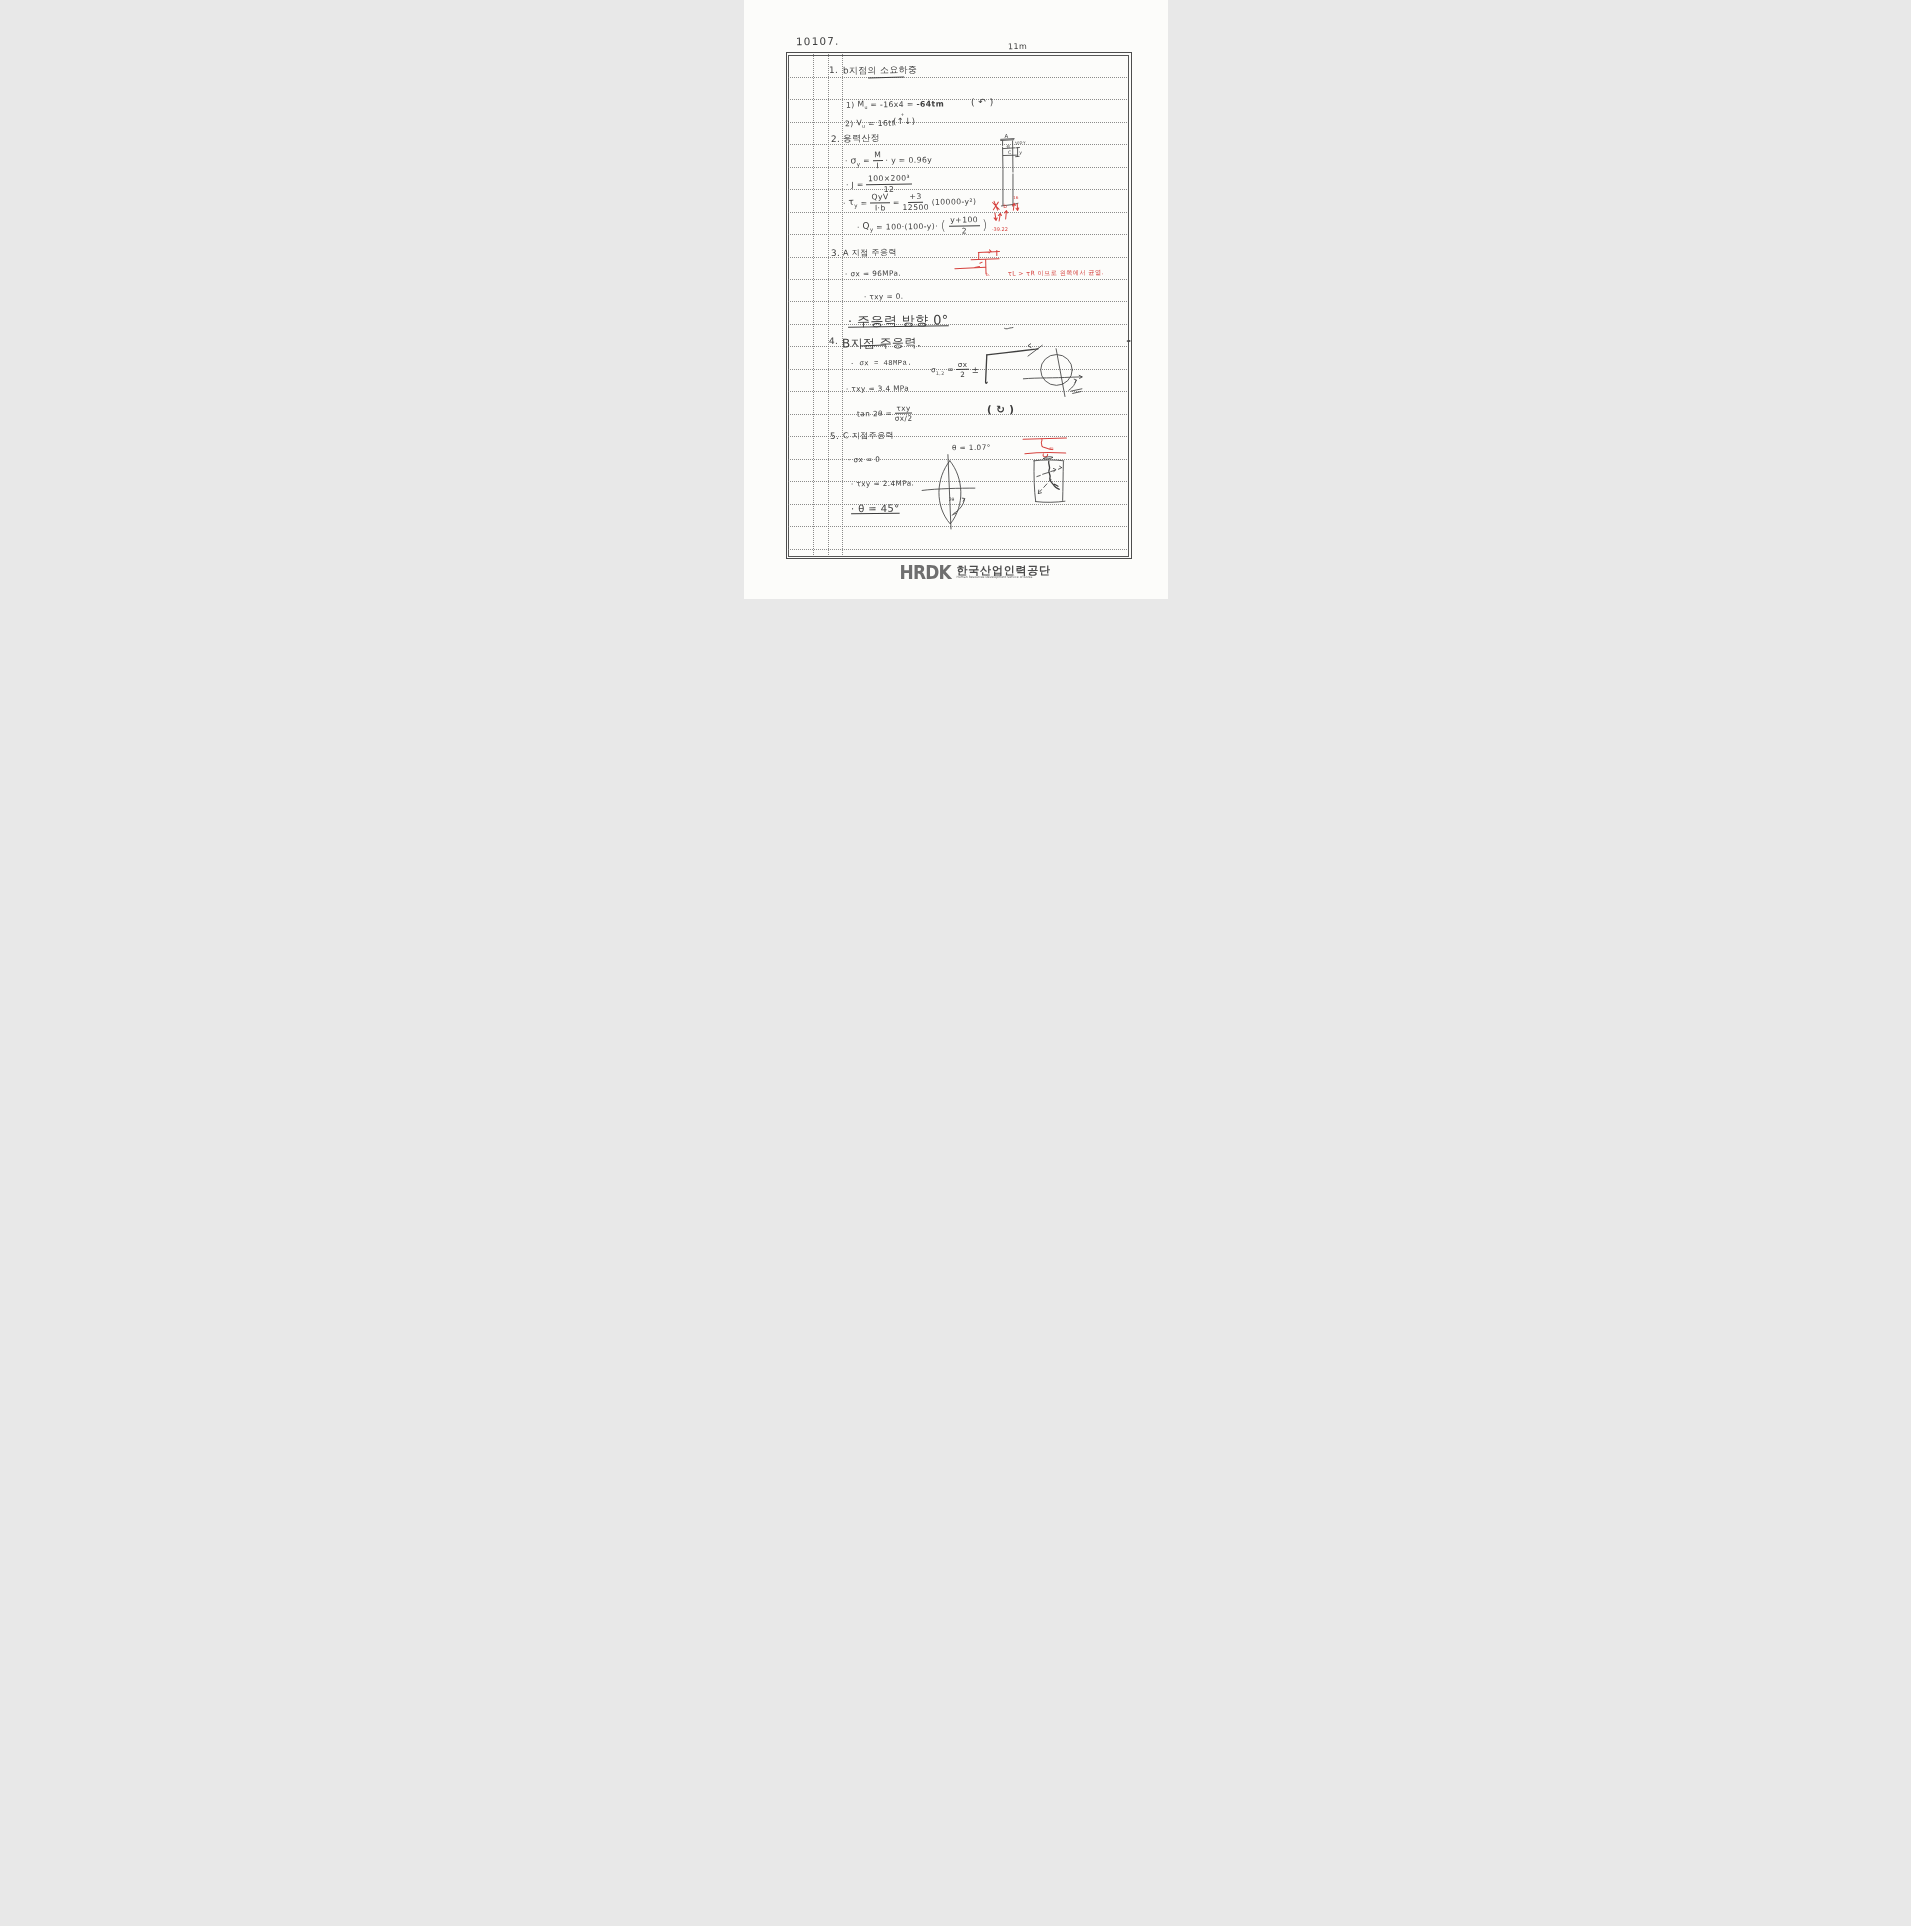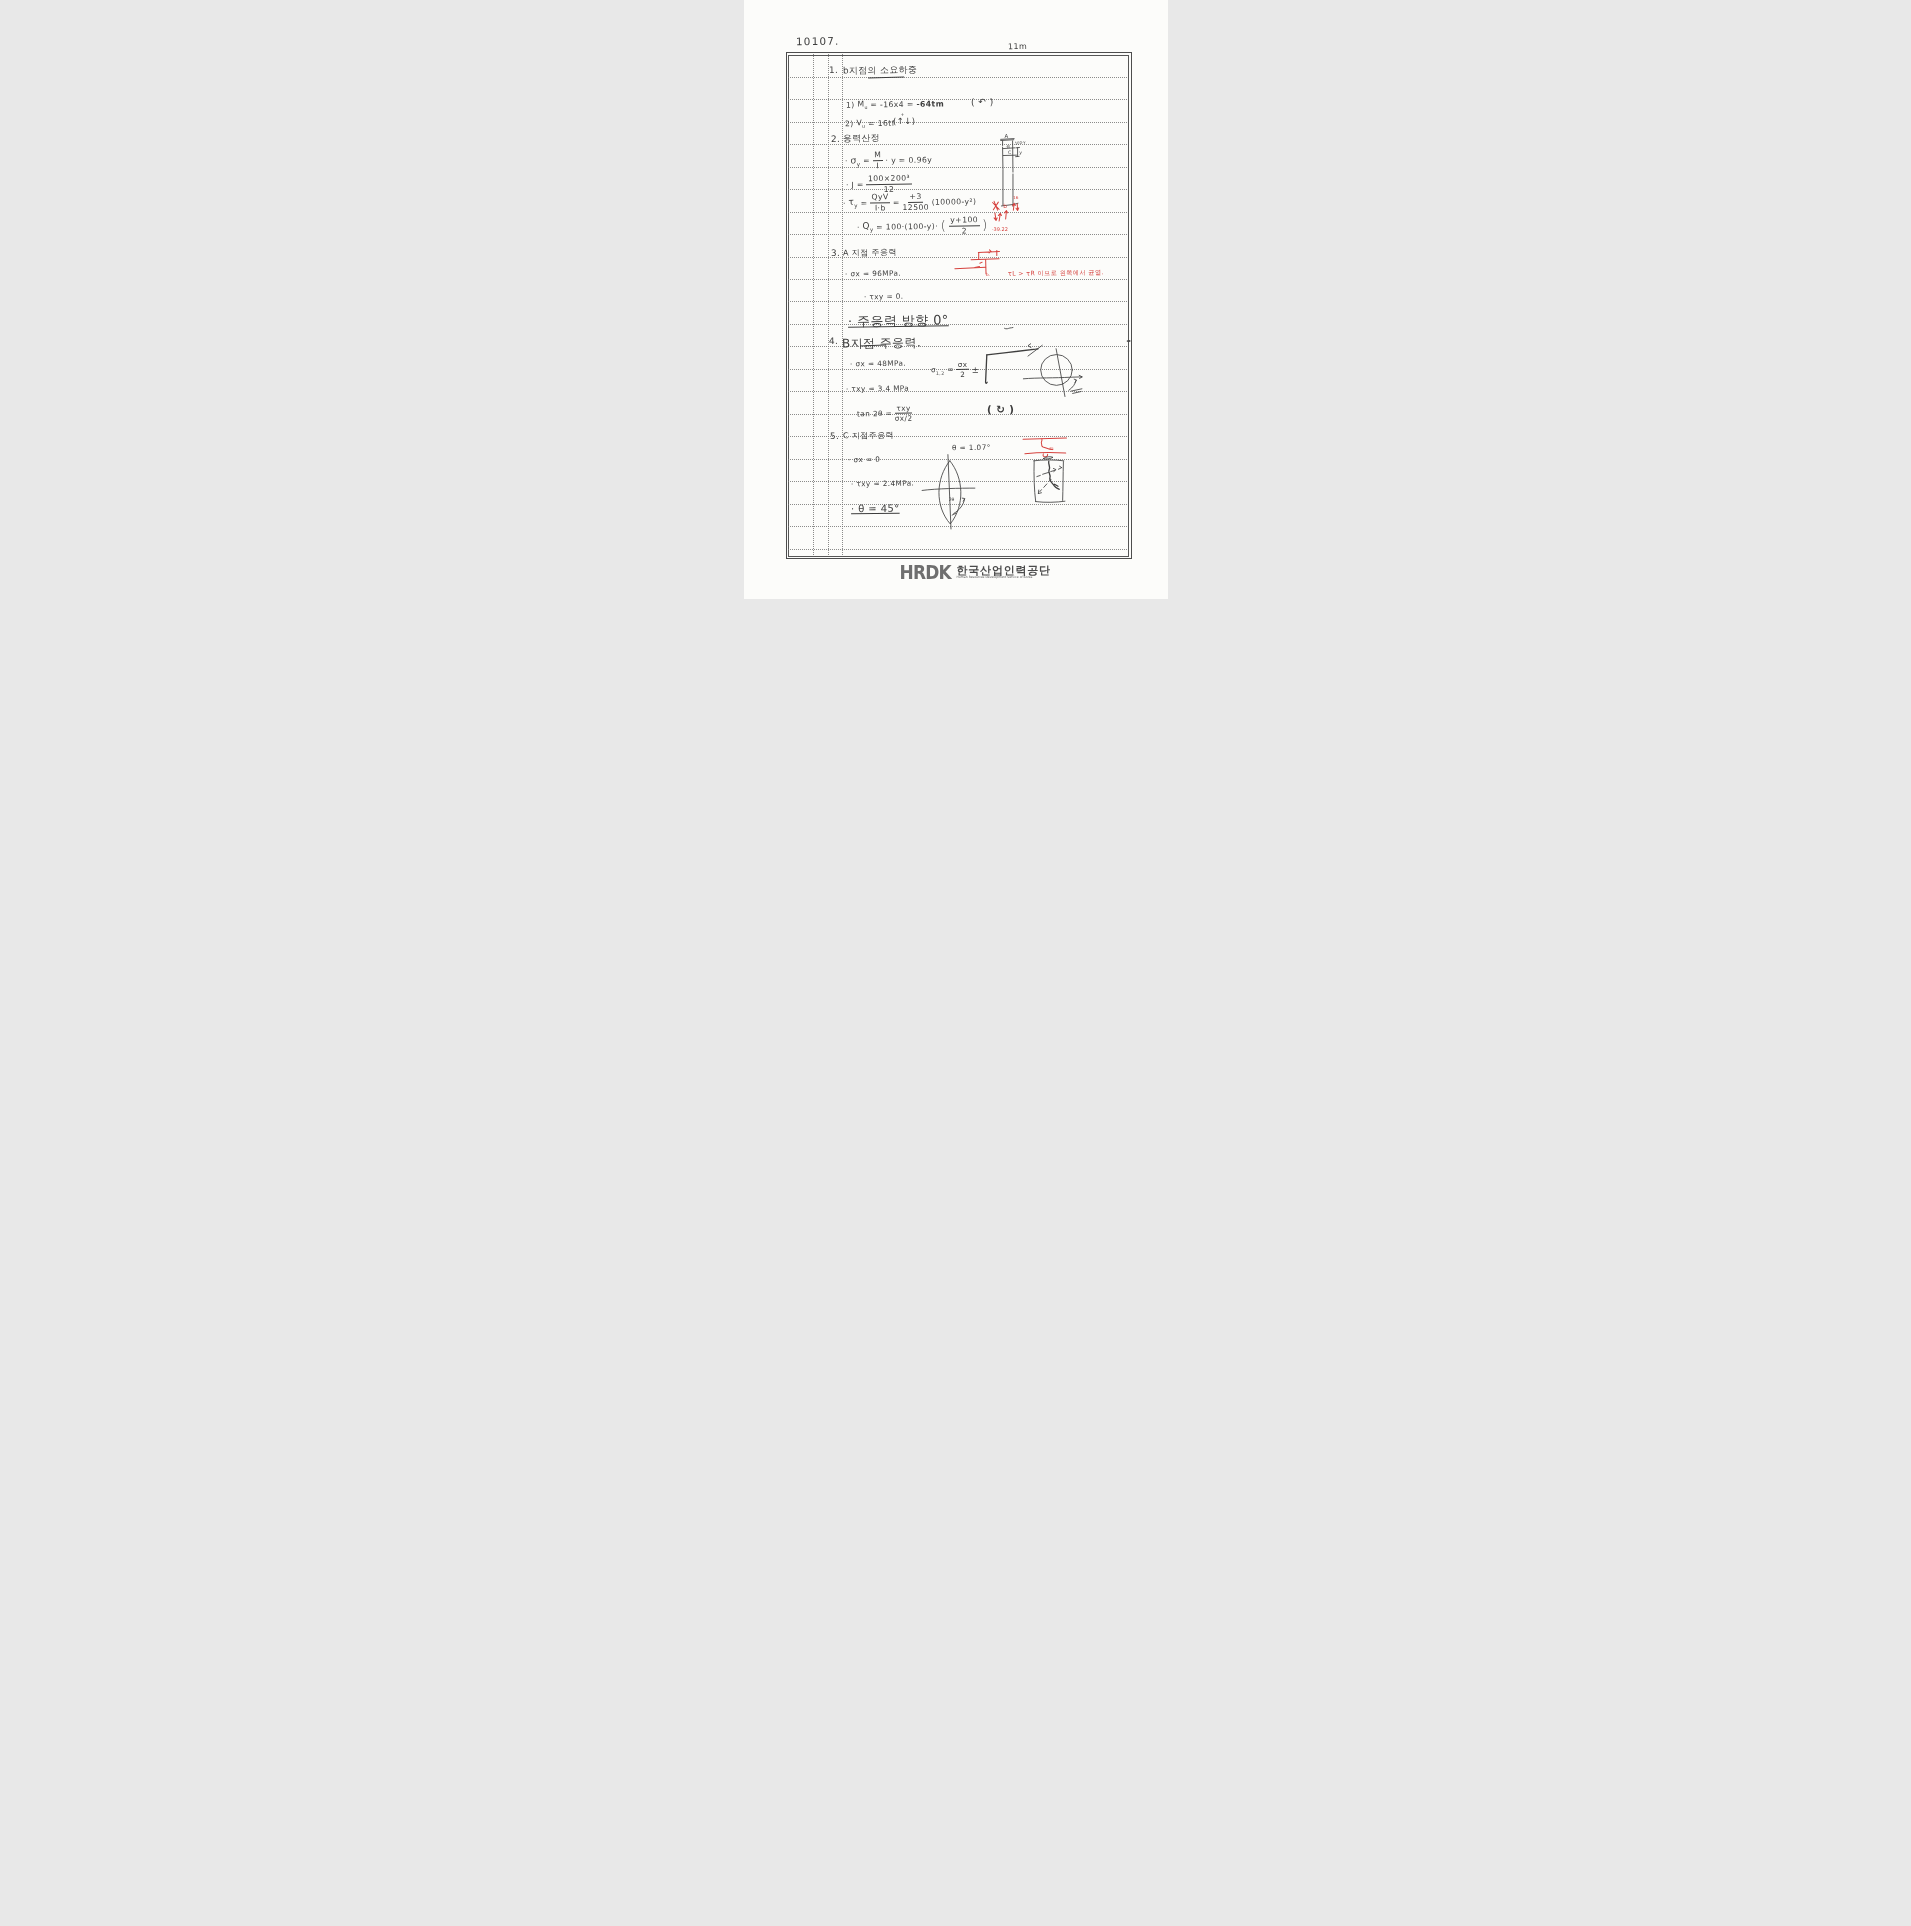--- a/index.html
+++ b/index.html
@@ -161,21 +161,21 @@
   <div class="abs ink hw" style="left:87px;top:248px;font-size:8.9px;">3.</div>
   <div class="abs ink hw" style="left:99px;top:247px;font-size:8px;">A 지점 주응력</div>
   <div class="abs ink hw" style="left:101px;top:269px;font-size:7.3px;">· σx =  96MPa.</div>
   <div class="abs ink hw" style="left:120px;top:292px;font-size:7.3px;">· τxy =   0.</div>
   <div class="abs ink hw" style="left:104px;top:312px;font-size:13px;text-decoration:underline;">· 주응력  방향   0°</div>
   <div class="abs red hw" style="left:264px;top:269px;font-size:6.2px;">τL &gt; τR 이므로   왼쪽에서 균열.</div>
 
   <div class="abs ink hw" style="left:85px;top:336px;font-size:8.9px;">4.</div>
   <div class="abs ink hw" style="left:98px;top:335px;font-size:12px;">B지점 주응력.</div>
   <div class="strike-deco" style="left:116px;top:345px;width:25.4px;"></div>
-  <div class="abs ink hw" style="left:106px;top:359px;font-size:7.3px;">· σx =  48MPa.</div>
+  <div class="abs ink hw" style="left:106px;top:359px;font-size:7.3px;font-family:Liberation Mono, monospace;">· σx =  48MPa.</div>
 
   <div class="abs hw" style="left:187px;top:361px;">
     <div class="row ink" style="font-size:7.3px;">
       <span><span>σ</span><sub>1,2</sub></span>
       <span>=</span>
       <span class="frac">
           <span class="num">σx</span>
           <span class="den">2</span>
         </span>
       <span style="font-size:8.5px;">±</span>

